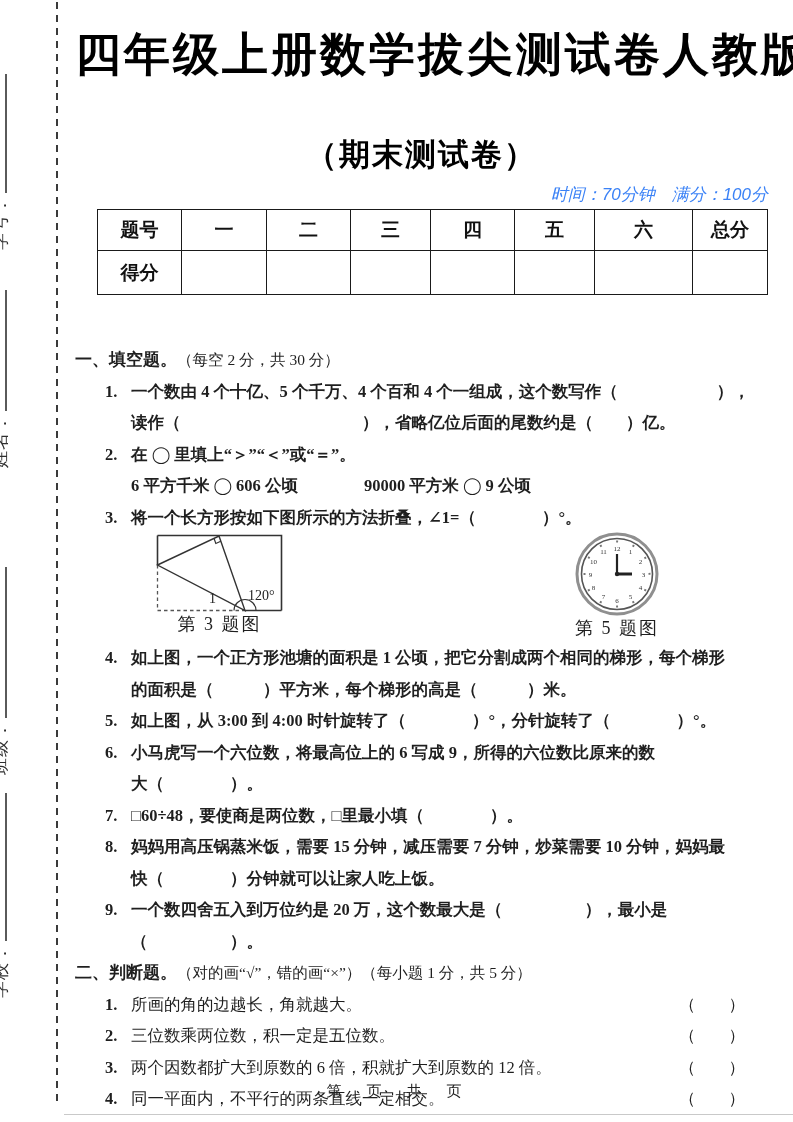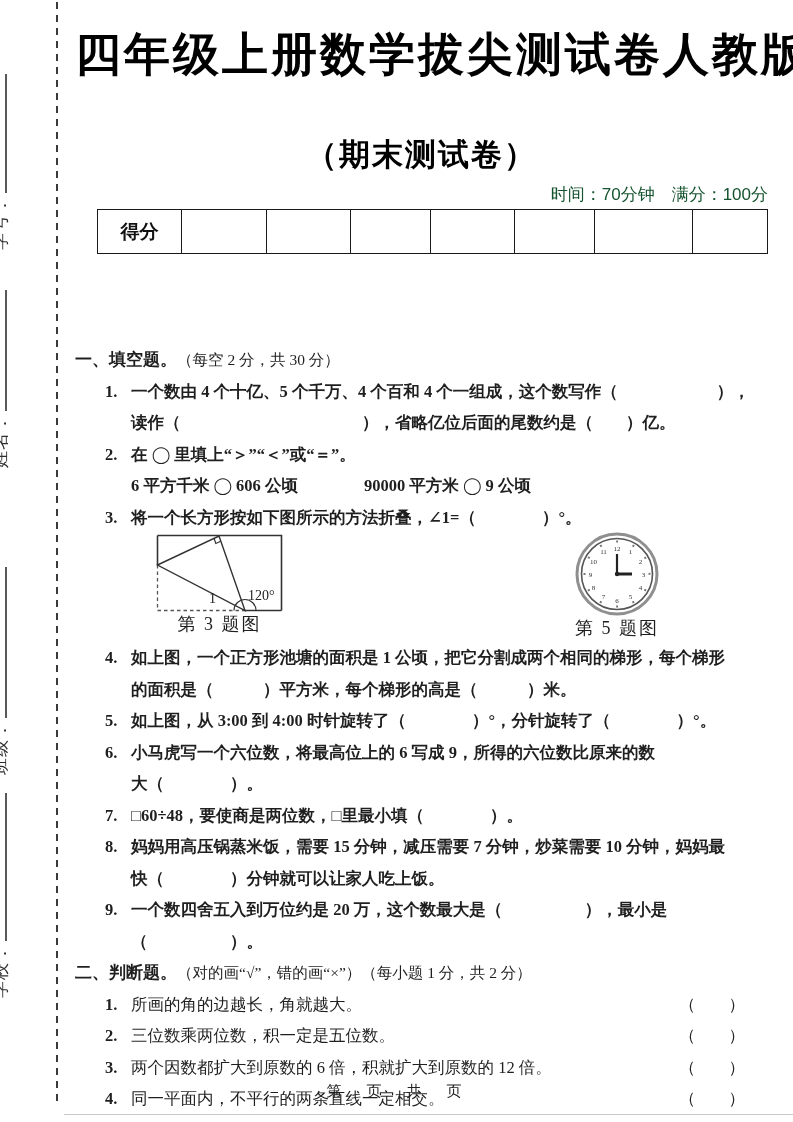--- a/index.html
+++ b/index.html
@@ -26,21 +26,21 @@
     font-family:"Liberation Sans","DejaVu Sans",sans-serif; font-weight:bold;
     font-size:46px; letter-spacing:3px; color:#000; white-space:nowrap;
   }
   .paper-subtitle {
     position:absolute; top:106px; left:75px; width:693px; text-align:center;
     font-family:"Liberation Sans","DejaVu Sans",sans-serif; font-weight:bold;
     font-size:31px; letter-spacing:2px; color:#000;margin-top:28px;
   }
   .paper-meta {
     position:absolute; top:183px; left:75px; width:693px; text-align:right;
-    font-family:"Liberation Sans","DejaVu Sans",sans-serif; font-size:17px; color:#14532d;
+    font-family:"Liberation Sans","DejaVu Sans",sans-serif; font-size:17px; color:#3b82f6;font-style:italic;
   }
   .score-table {
     position:absolute; top:209px; left:97px; width:671px;
     border-collapse:collapse; table-layout:fixed;
   }
   .score-table th, .score-table td {
     border:1.8px solid #1a1a1a; text-align:center; vertical-align:middle;
     font-family:"Liberation Sans","DejaVu Sans",sans-serif; font-size:19px;
     font-weight:bold; color:#111; padding:0;
   }
@@ -103,20 +103,30 @@
       <col style="width:83px">
         <col style="width:84px">
         <col style="width:83px">
         <col style="width:79px">
       <col style="width:83px">
         <col style="width:79px">
         <col style="width:97px">
         <col style="width:74px">
     </colgroup>
     <tbody>
+        <tr>
+      <th>题号</th>
+      <th>一</th>
+      <th>二</th>
+      <th>三</th>
+      <th>四</th>
+      <th>五</th>
+      <th>六</th>
+      <th>总分</th>
+    </tr>
     <tr>
       <td>得分</td>
       <td></td>
       <td></td>
       <td></td>
       <td></td>
       <td></td>
       <td></td>
       <td></td>
     </tr>
@@ -210,21 +220,21 @@
       <span class="q-num">8.</span>
       <span class="q-text">妈妈用高压锅蒸米饭，需要 15 分钟，减压需要 7 分钟，炒菜需要 10 分钟，妈妈最
 快（　　　　）分钟就可以让家人吃上饭。</span>
     </div>
     <div class="q">
       <span class="q-num">9.</span>
       <span class="q-text">一个数四舍五入到万位约是 20 万，这个数最大是（　　　　　），最小是（　　　　　）。</span>
     </div>
 
     <div class="sec-header">
-      <span class="sec-title">二、判断题。</span><span class="sec-note">（对的画“√”，错的画“×”）（每小题 1 分，共 2 分）</span>
+      <span class="sec-title">二、判断题。</span><span class="sec-note">（对的画“√”，错的画“×”）（每小题 1 分，共 5 分）</span>
     </div>
 
     <div class="j-row">
       <span class="q-num">1.</span>
       <span class="j-text">所画的角的边越长，角就越大。</span>
       <span class="j-paren">（　　）</span>
     </div>
     <div class="j-row">
       <span class="q-num">2.</span>
       <span class="j-text">三位数乘两位数，积一定是五位数。</span>

